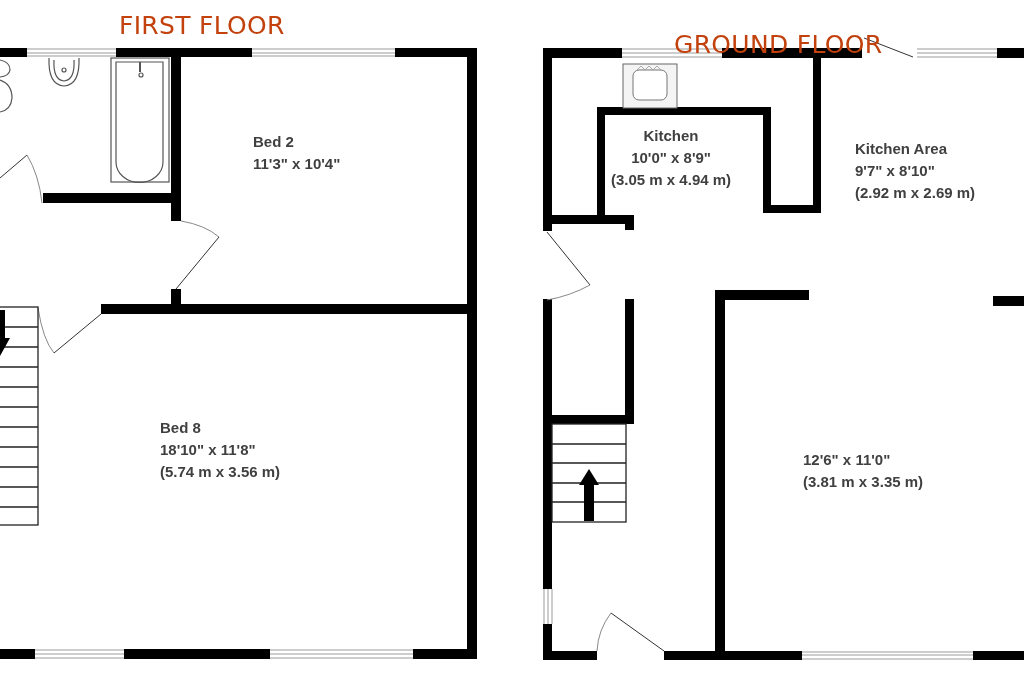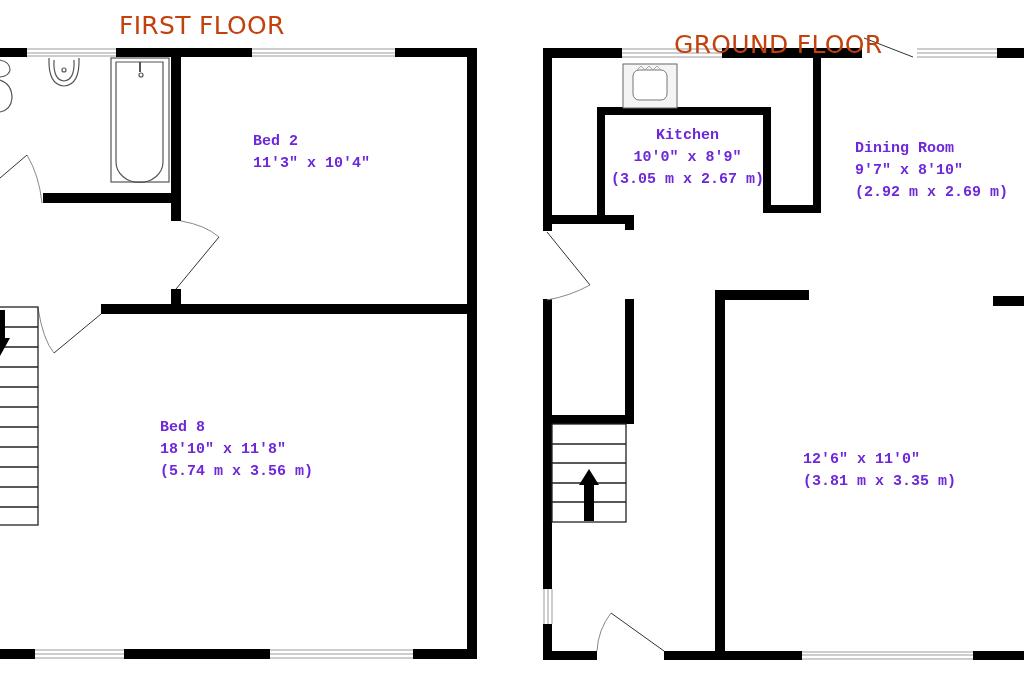--- a/index.html
+++ b/index.html
@@ -1,19 +1,19 @@
 <!DOCTYPE html>
 <html><head>
   <meta charset="utf-8">
   <style>
     html, body { margin: 0; padding: 0; background: #ffffff; }
     body { width: 1024px; height: 683px; overflow: hidden; position: relative; font-family: "Liberation Sans", "DejaVu Sans", sans-serif; }
     #plan { position: absolute; left: 0; top: 0; }
     .floor-title { position: absolute; font-family: "DejaVu Sans", sans-serif; font-size: 25px; color: #c2410c; letter-spacing: 0.3px; white-space: nowrap; }
-    .room-label { position: absolute; font-family: Liberation Mono, monospace; font-size: 15px; line-height: 22px; color: #6d28d9; font-weight: bold; white-space: nowrap; }
+    .room-label { position: absolute; font-family: Liberation Sans, sans-serif; font-size: 15px; line-height: 22px; color: #404040; font-weight: bold; white-space: nowrap; }
     .room-label div { display: block; }
   </style>
 </head>
 <body>
 
 <svg id="plan" width="1024" height="683" viewBox="0 0 1024 683" xmlns="http://www.w3.org/2000/svg">
 
   <g>
 
     <g fill="#000">
@@ -151,23 +151,23 @@
 </div>
 <div class="room-label" style="left:160px; top:417px;">
   <div>Bed 8</div>
   <div>18'10" x 11'8"</div>
   <div>(5.74 m x 3.56 m)</div>
 </div>
 
 <div class="room-label" style="left:611px; top:125px;text-align:center;">
   <div>Kitchen</div>
   <div>10'0" x 8'9"</div>
-  <div>(3.05 m x 2.67 m)</div>
+  <div>(3.05 m x 4.94 m)</div>
 </div>
 <div class="room-label" style="left:855px; top:138px;">
-  <div>Dining Room</div>
+  <div>Kitchen Area</div>
   <div>9'7" x 8'10"</div>
   <div>(2.92 m x 2.69 m)</div>
 </div>
 <div class="room-label" style="left:803px; top:449px;">
   <div>12'6" x 11'0"</div>
   <div>(3.81 m x 3.35 m)</div>
 </div>
 
 </body></html>

